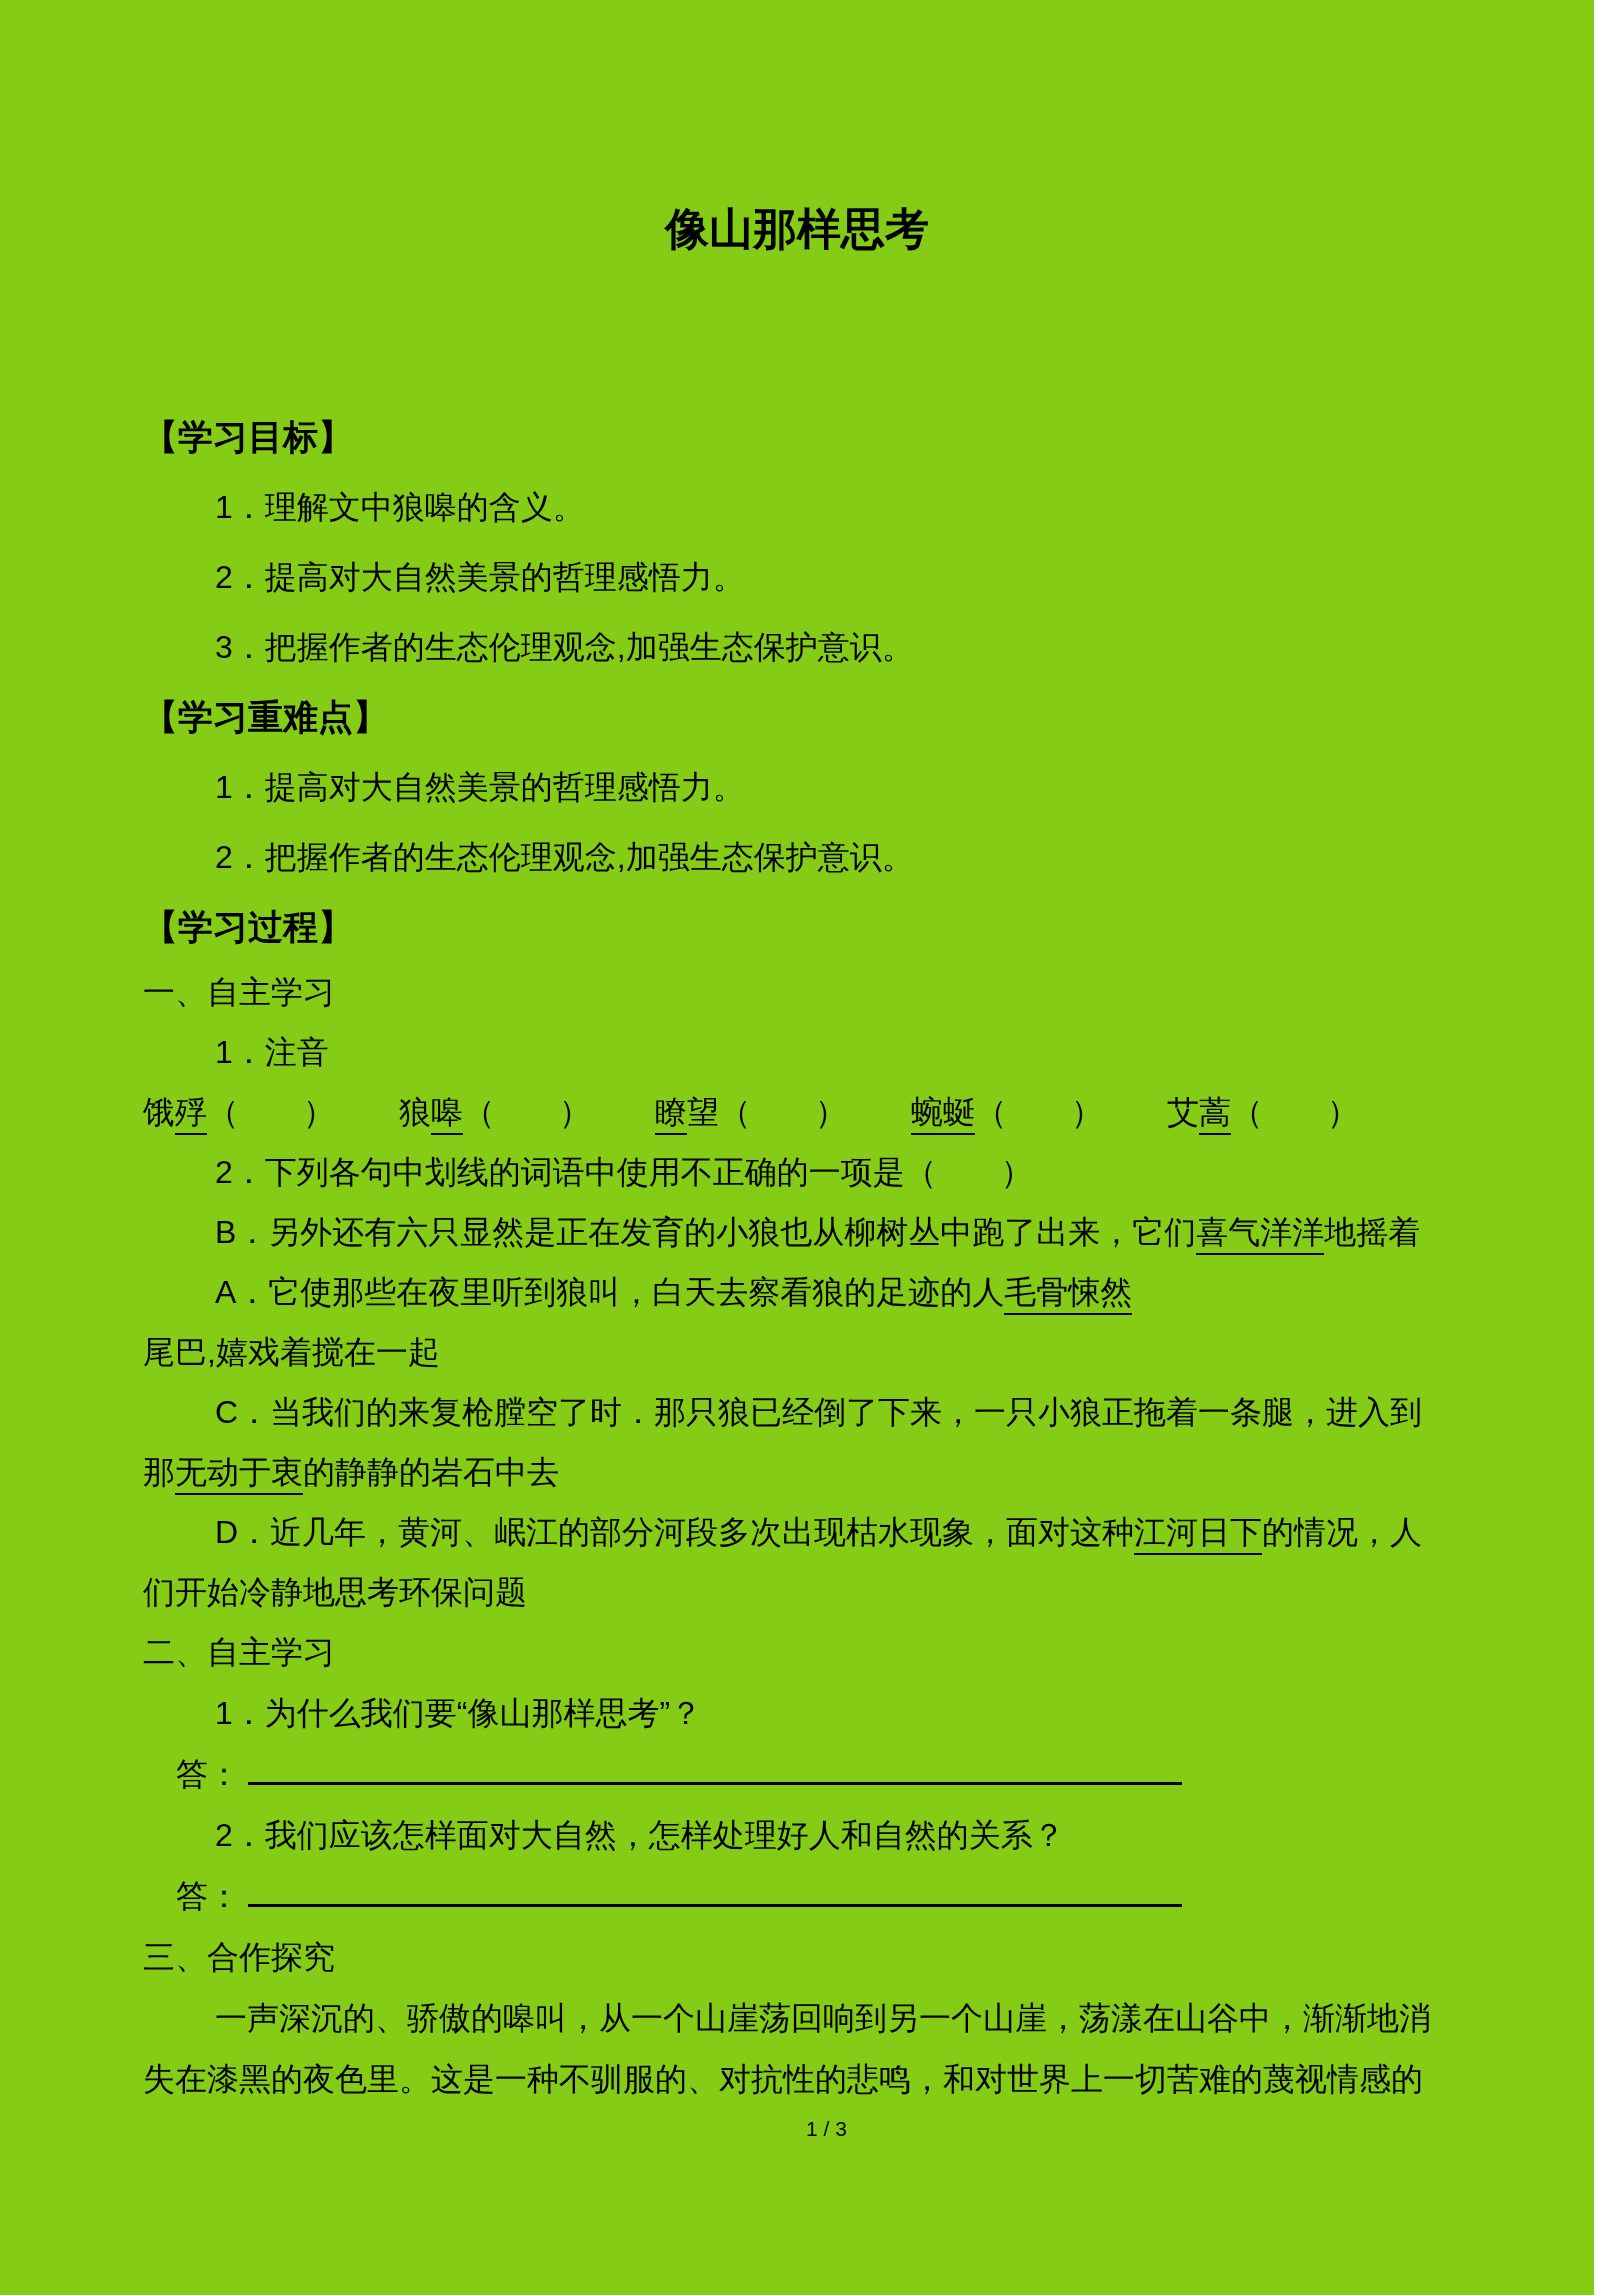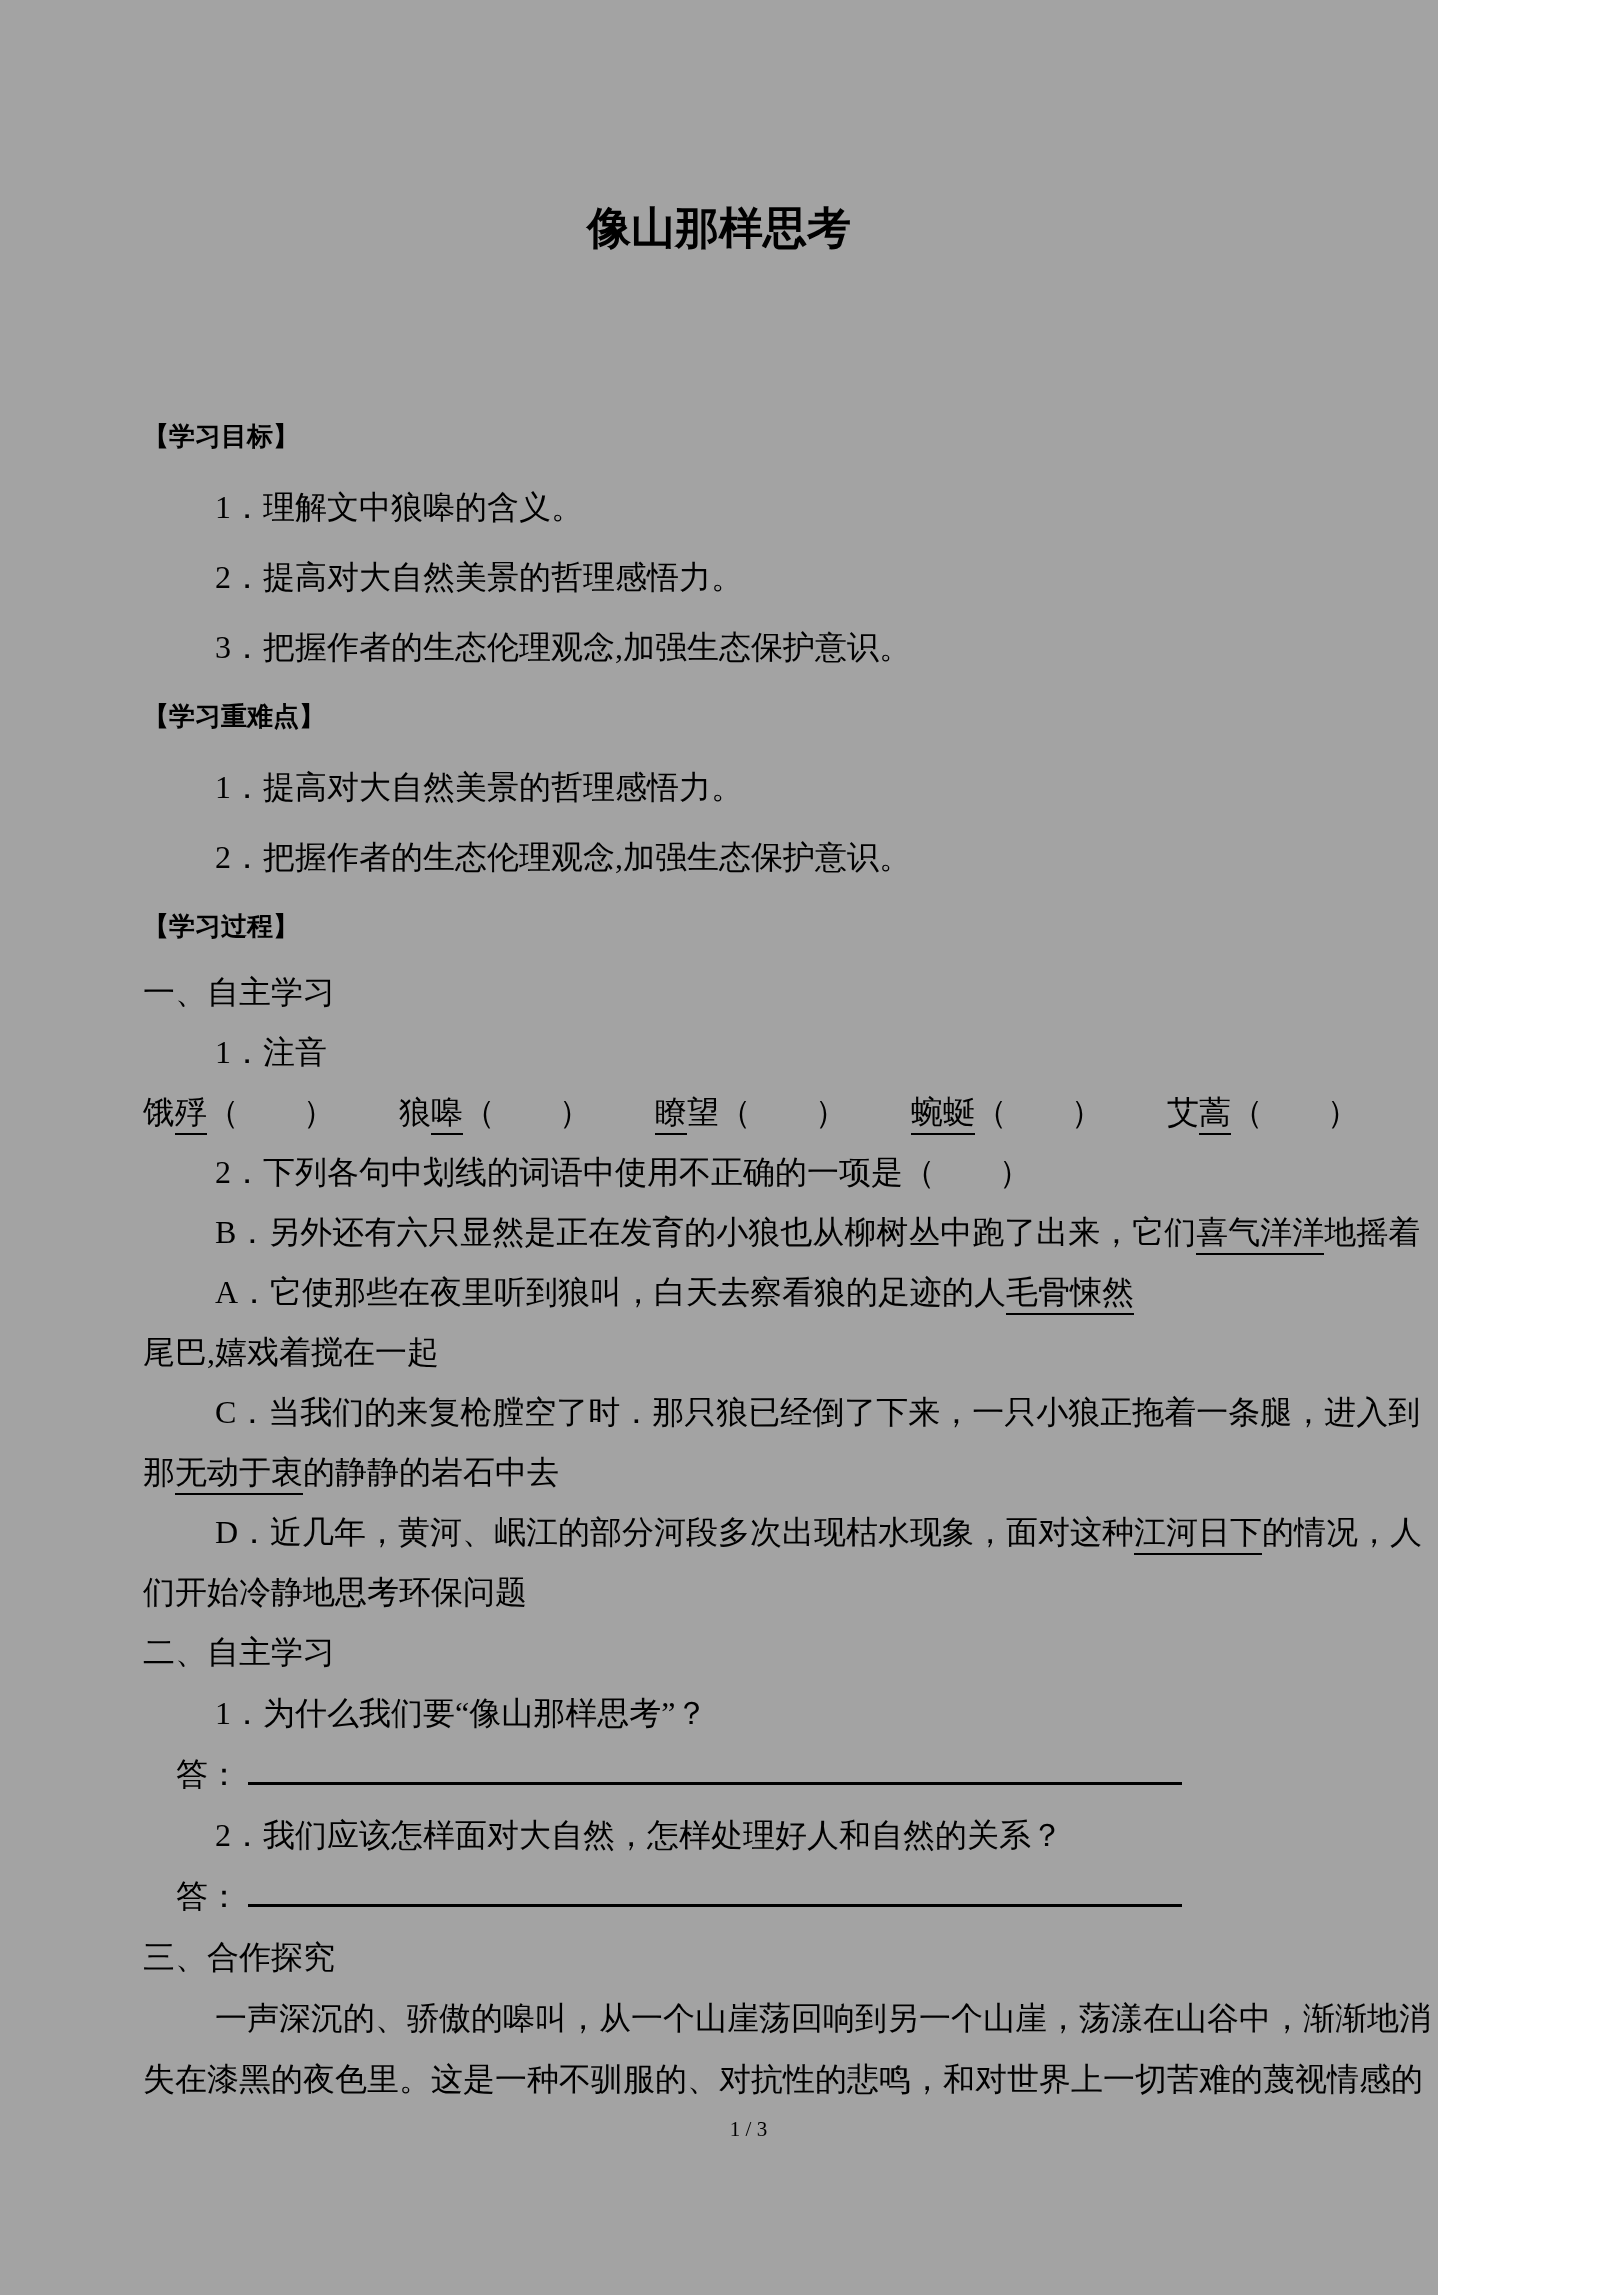--- a/index.html
+++ b/index.html
@@ -1,41 +1,41 @@
 <!DOCTYPE html>
 <html style="font-size:11px"><head>
 <meta charset="utf-8">
 <style>
   html, body { margin: 0; padding: 0; background: #ffffff; }
   .page {
     position: relative;
-    width: 1438px;
+    width: 1594px;
     height: 2295px;
-    background: #a3a3a3;
+    background: #84cc16;
     color: #000000;
-    font-family: Liberation Serif, serif;
+    font-family: Liberation Sans, sans-serif;
     overflow: hidden;
   }
   .content { padding: 198px 143px 0 143px; }
   .title {
     margin: 0 0 143px 0;
     font-size: 44px;
     font-weight: bold;
     line-height: 61px;
     text-align: center;
     white-space: nowrap;
   }
   .line {
     font-size: 32px;
     white-space: nowrap;
   }
   .z1 .line { line-height: 70px; }
   .z2 .line { line-height: 60px; }
   .z3 .line { line-height: 61px; }
-  .h { font-weight: bold; font-size: 26px; }
+  .h { font-weight: bold; font-size: 35px; }
   .ind { text-indent: 72px; }
   .ind-ans { text-indent: 33px; }
   .u { border-bottom: 2.7px solid #000000; padding-bottom: 3.4px; }
   .blank {
     display: inline-block;
     width: 934px;
     height: 9.5px;
     margin-left: 8.2px;
     border-bottom: 3.4px solid #000000;
     vertical-align: baseline;

